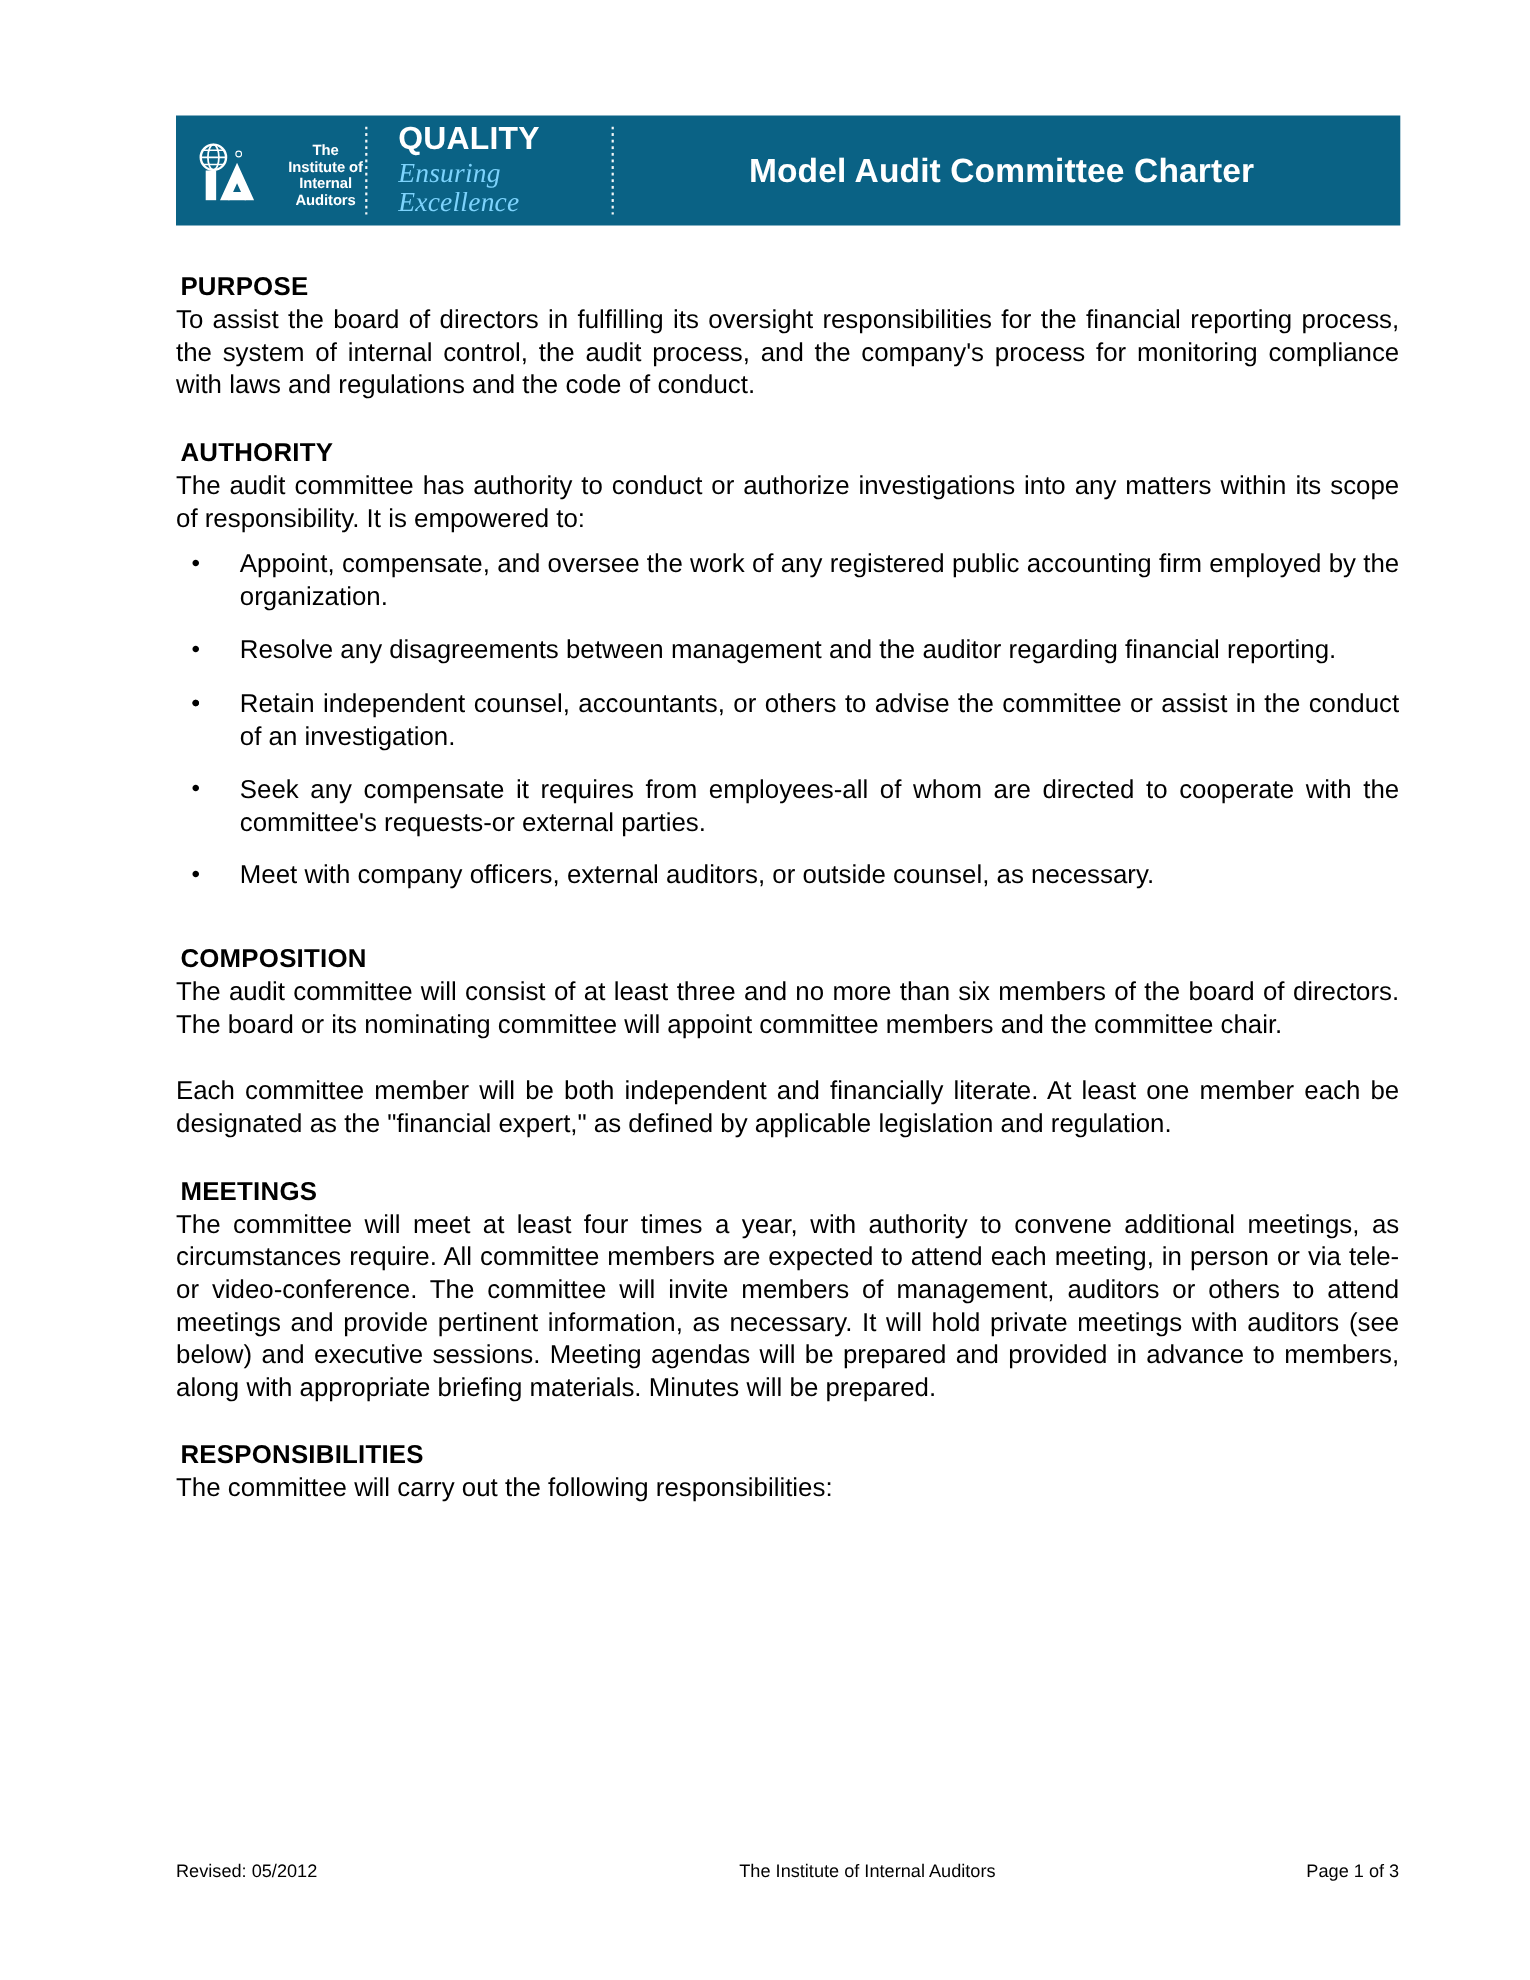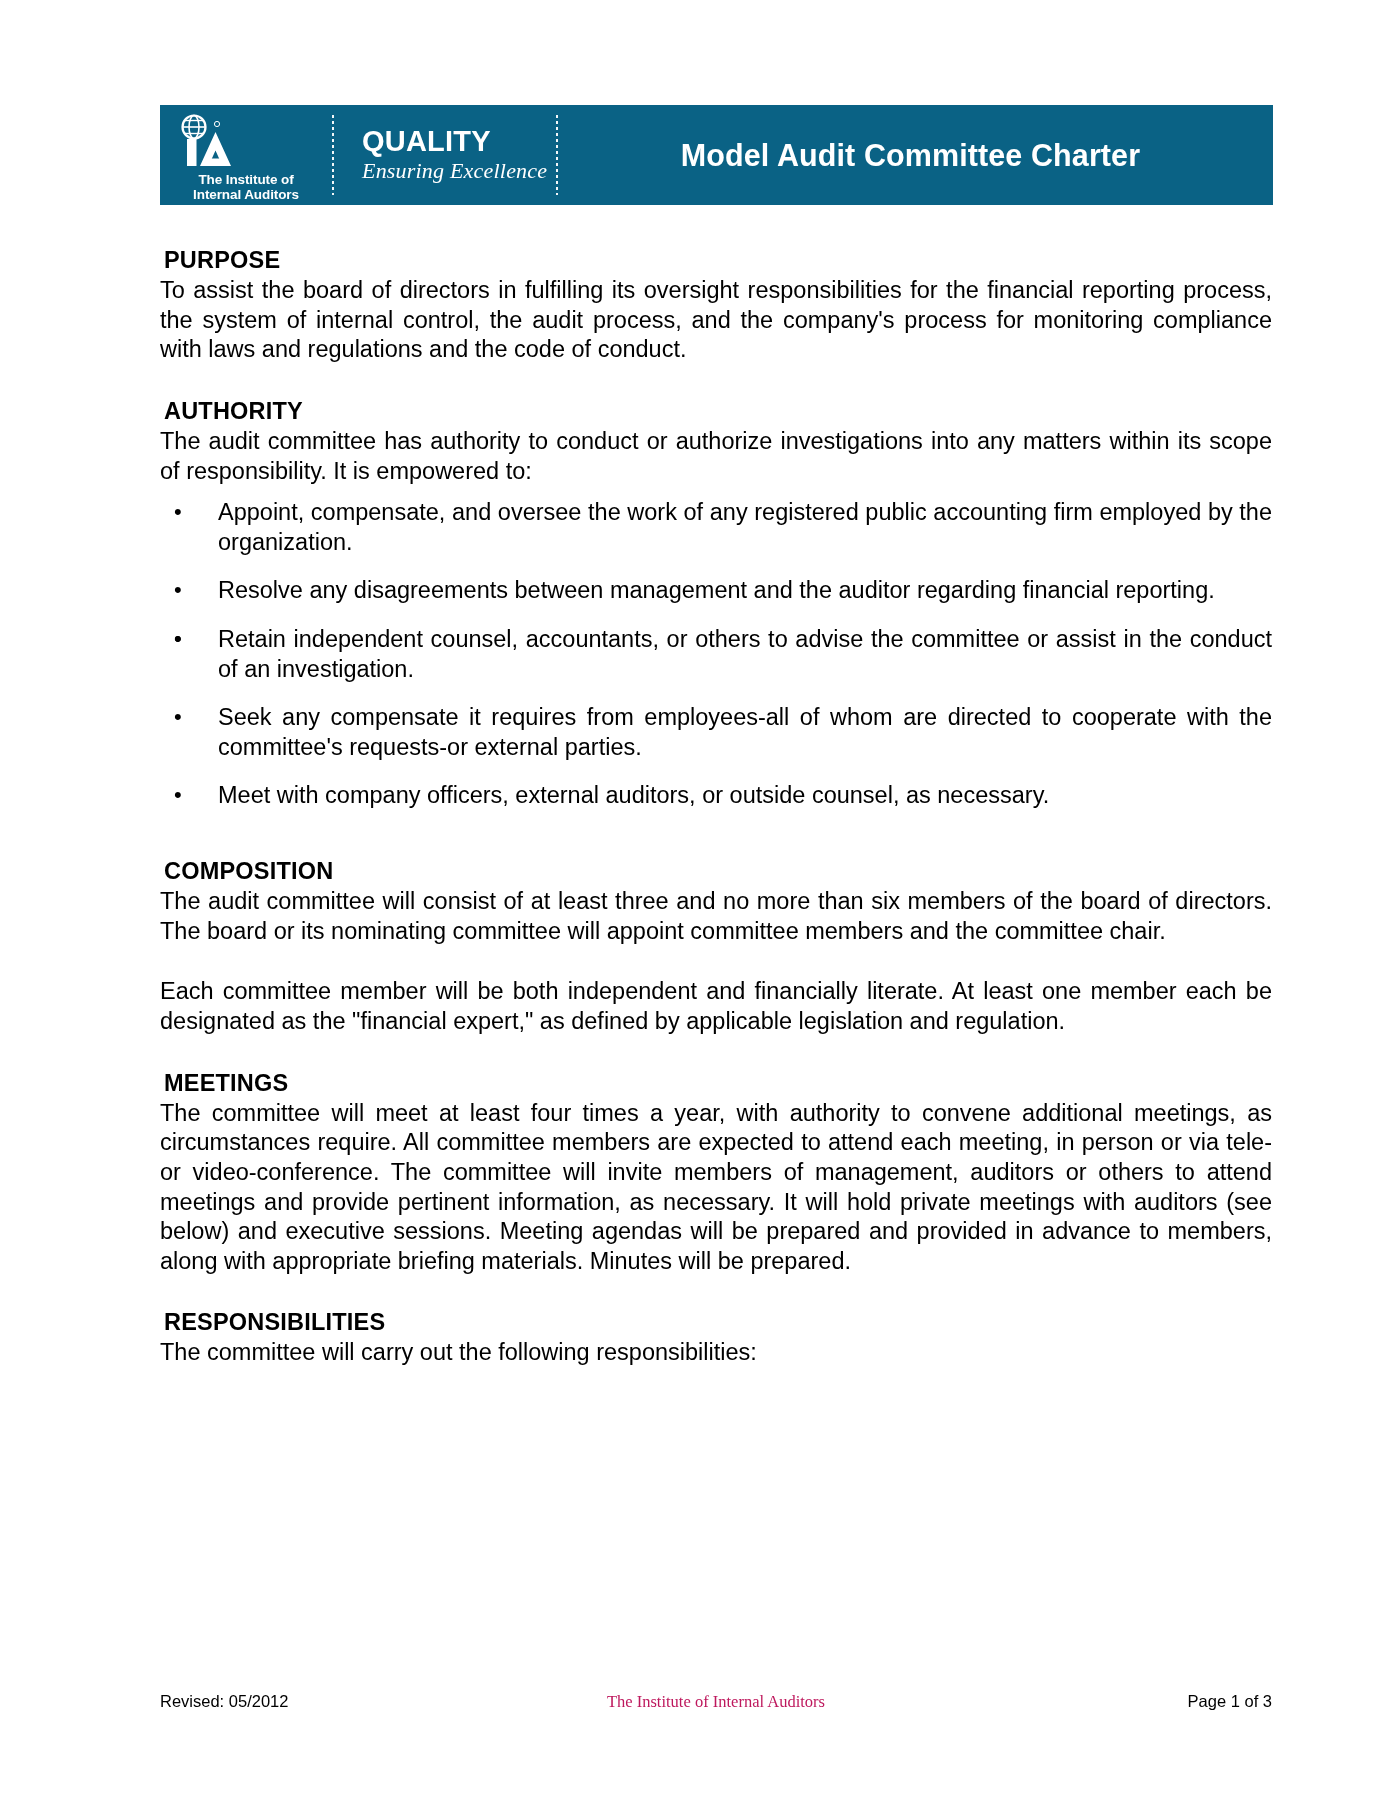--- a/index.html
+++ b/index.html
@@ -32,21 +32,22 @@
     width: 1113px;
     height: 100px;
     background: #0a6285;
     display: flex;
     align-items: stretch;
   }
 
   .logo-cell {
     width: 172px;
     display: flex;
-    flex-direction: column;
+    flex-direction: row;
+    align-items: center;
     justify-content: center;
     padding-top: 6px;
     box-sizing: border-box;
   }
 
   .iia-mark {
     width: 100px;
     height: 56px;
     position: relative;
   }
@@ -81,24 +82,24 @@
     box-sizing: border-box;
   }
   .quality-word {
     color: #ffffff;
     font-size: 29px;
     font-weight: bold;
     letter-spacing: .2px;
     line-height: 1;
   }
   .quality-tag {
-    color: #ffffff;
+    color: #7dd3fc;
     font-family: "Liberation Serif", serif;
     font-style: italic;
-    font-size: 22px;
+    font-size: 25px;
     line-height: 1.1;
     margin-top: 3px;
     letter-spacing: .2px;
   }
 
   .title-cell {
     flex: 1;
     display: flex;
     align-items: center;
     justify-content: center;
@@ -166,21 +167,21 @@
   .footer {
     position: absolute;
     left: 160px;
     top: 1692px;
     width: 1112px;
     display: flex;
     align-items: baseline;
     font-size: 16.5px;
   }
   .footer-left  { width: 33%; text-align: left; }
-  .footer-mid   { width: 34%; text-align: center; color: #be185d; font-family: Liberation Serif, serif; }
+  .footer-mid   { width: 34%; text-align: right; color: #000000; }
   .footer-right { width: 33%; text-align: right; }
 </style>
 </head>
 <body>
 
 <div class="page">
 
   <div class="header-banner">
 
     <div class="logo-cell">

